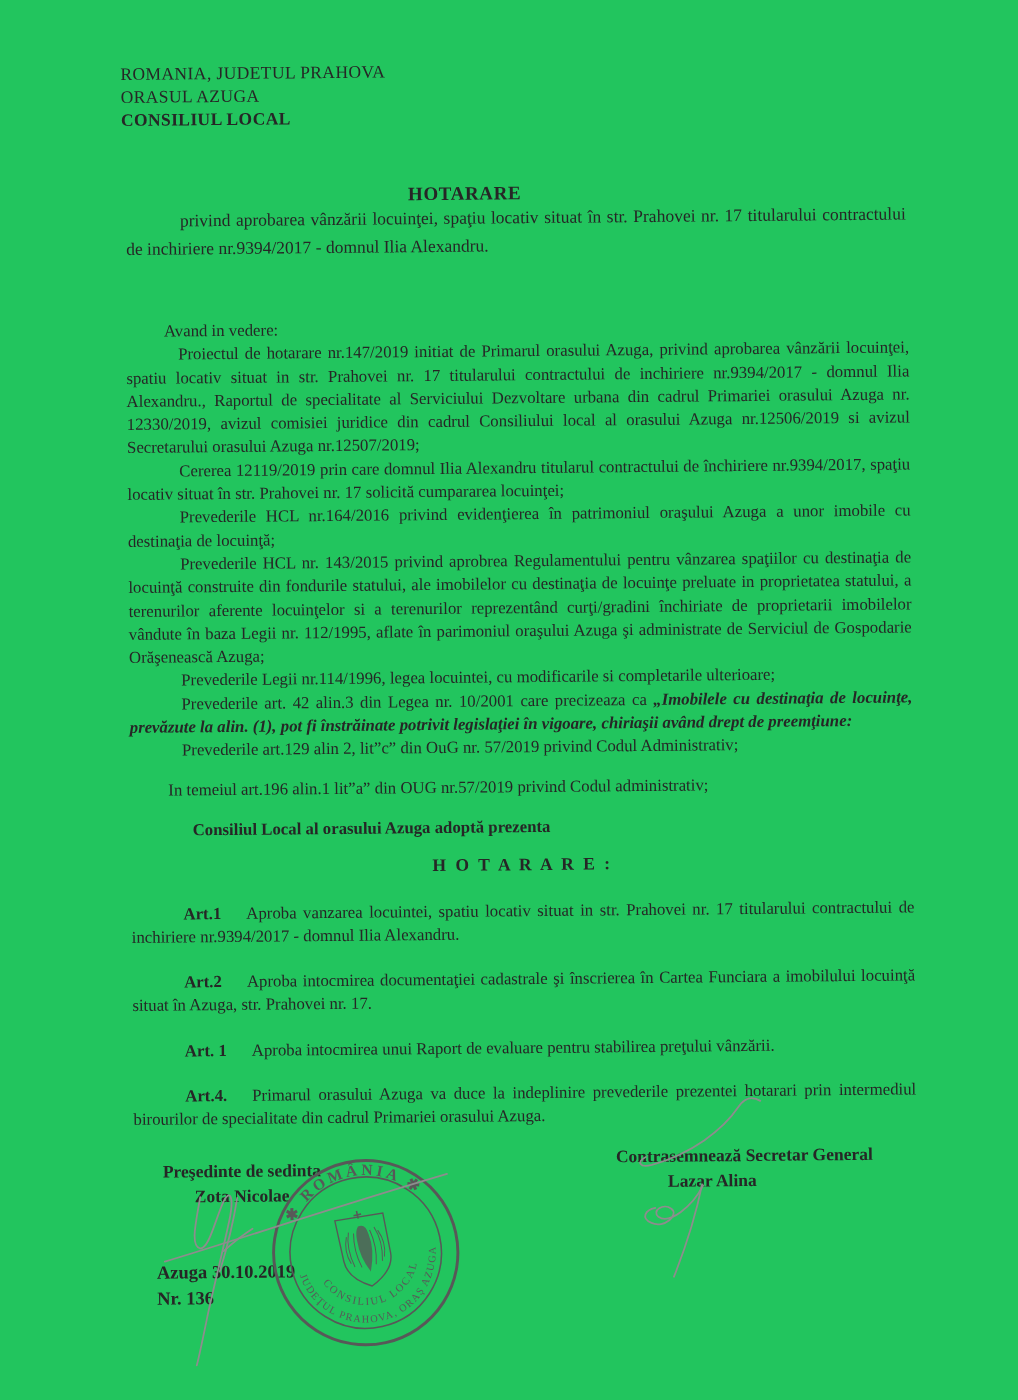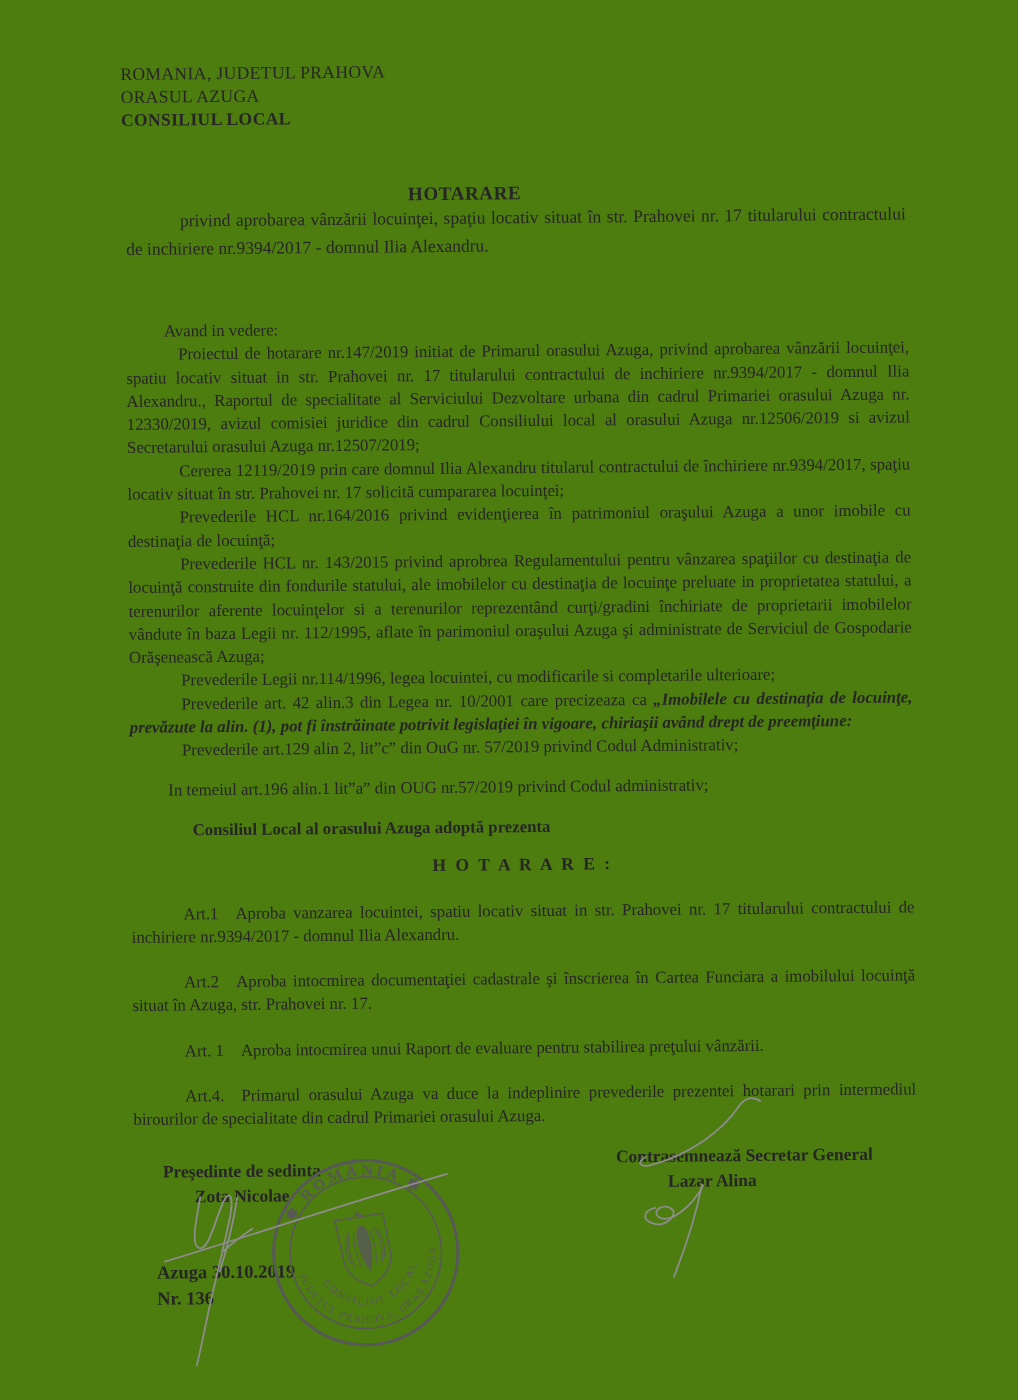--- a/index.html
+++ b/index.html
@@ -1,18 +1,18 @@
 <!DOCTYPE html>
 <html><head>
 <meta charset="utf-8">
 <style>
   html,body { margin:0; padding:0; background:#ffffff; }
   .page {
     position:relative; width:1018px; height:1400px;
-    background:#4d7c0f; overflow:hidden;
+    background:#22c55e; overflow:hidden;
     font-family:"Liberation Serif", serif;
     color:#262626;
   }
   .tilt { position:absolute; inset:0; transform:rotate(-0.55deg); transform-origin:120px 760px; }
 
   .letterhead { position:absolute; left:127px; top:63px; font-size:17.5px; line-height:23px; letter-spacing:0.4px; }
   .letterhead .bold { font-weight:bold; }
 
   .doc-title { position:absolute; left:130px; top:186px; width:680px; text-align:center;
     font-weight:bold; font-size:19px; letter-spacing:0.6px; }
@@ -21,21 +21,21 @@
 
   .bodytext { position:absolute; left:130px; top:320px; width:783px;
     font-size:16.8px; line-height:23.3px; text-align:justify; }
   .bodytext p { margin:0; text-indent:52px; }
   .p-intro { text-indent:38px !important; }
   .quote { font-weight:bold; font-style:italic; }
   .p-temeiul { margin-top:16px !important; text-indent:38px !important; }
   .p-adopta { margin-top:17px !important; font-weight:bold; text-indent:62px !important; text-align:left; }
   .h-heading { margin-top:15px; text-align:center; font-weight:bold; font-size:17.5px; letter-spacing:2.5px; }
   .article { margin-top:22px !important; }
-  .article .lbl { font-weight:normal; margin-right:17px; }
+  .article .lbl { font-weight:bold; margin-right:25px; }
 
   .sig-left { position:absolute; left:148px; top:1160px; width:180px; text-align:center;
     font-weight:bold; font-size:17.5px; line-height:25px; }
   .sig-right { position:absolute; left:612px; top:1149px; font-weight:bold; font-size:17.5px; line-height:25px; }
   .sig-right .name { margin-left:52px; }
   .footer-block { position:absolute; left:152px; top:1260px; font-weight:bold; font-size:18.5px; line-height:26px; }
 
   .stamp { position:absolute; left:264px; top:1158px; width:194px; height:194px; }
   .sig-overlay { position:absolute; left:0; top:0; width:1018px; height:1400px; pointer-events:none; }
 </style>

